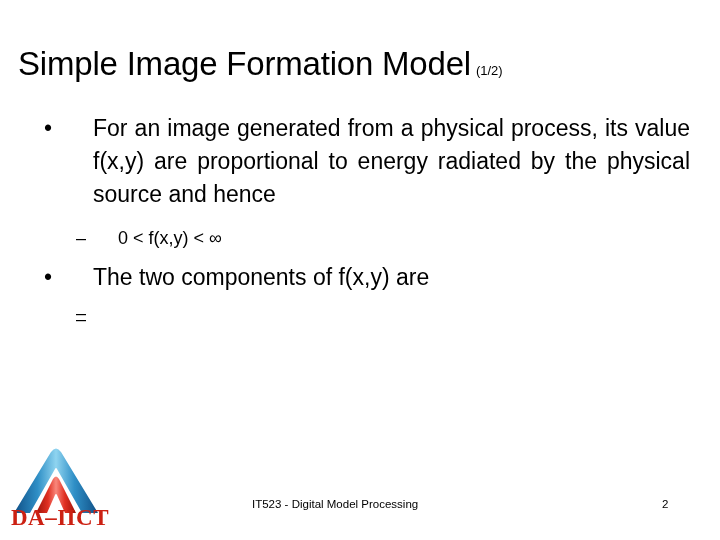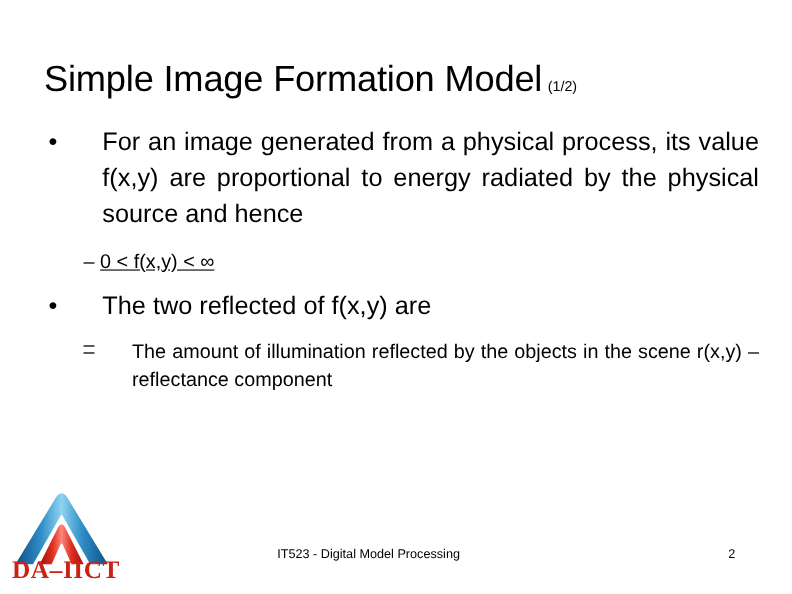--- a/index.html
+++ b/index.html
@@ -13,25 +13,25 @@
     position: relative;
     overflow: hidden;
     font-family: "Liberation Sans", sans-serif;
     color: #000000;
     -webkit-font-smoothing: none;
   }
 
   
   .slide-title {
     position: absolute;
-    left: 40px;
+    left: 18px;
     top: 44px;
     width: 672px;
     font-size: 33px;
-    line-height: 55px;
+    line-height: 40px;
     font-weight: 400;
     letter-spacing: -0.2px;
     white-space: nowrap;
   }
   .slide-title .title-sup {
     font-size: 13px;
     letter-spacing: 0;
     padding-left: 5px;
     vertical-align: baseline;
   }
@@ -74,25 +74,24 @@
   }
   .bullet-l2 .marker {
     position: absolute;
     left: 76px;
     top: 0;
     font-size: 18px;
     line-height: 26px;
   }
 
   .math-line {
-    padding-left: 91px;
+    padding-left: 118px;
     font-size: 18px;
     line-height: 26px;
     text-align: left;
-    text-decoration: underline;
   }
 
   .spacer-sm { height: 10px; }
   .spacer-md { height: 14px; }
   .spacer-xs { height: 6px; }
 
   
   .footer-center {
     position: absolute;
     left: 252px;
@@ -152,34 +151,33 @@
   <div class="bullet-l2">
     <span class="marker">–</span>
   </div>
 
   <div class="math-line">0 &lt; f(x,y) &lt; ∞</div>
 
   <div class="spacer-sm"></div>
 
   <div class="bullet-l1">
     <span class="marker">•</span>
-    <span class="btext">The two reflected of f(x,y) are</span>
+    <span class="btext">The two components of f(x,y) are</span>
   </div>
 
   <div class="spacer-xs"></div>
 
   <div class="bullet-l2">
     <span class="marker">–</span>
   </div>
 
   <div class="spacer-xs"></div>
 
   <div class="bullet-l2">
     <span class="marker">–</span>
-    <span class="btext">The amount of illumination reflected by the objects in the scene r(x,y) – reflectance component</span>
   </div>
 
 </div>
 
 <div class="footer-center">IT523 - Digital Model Processing</div>
 <div class="footer-page">2</div>
 
 <div class="logo">
   <svg width="112" height="72" viewBox="0 0 112 72">
     <defs>

